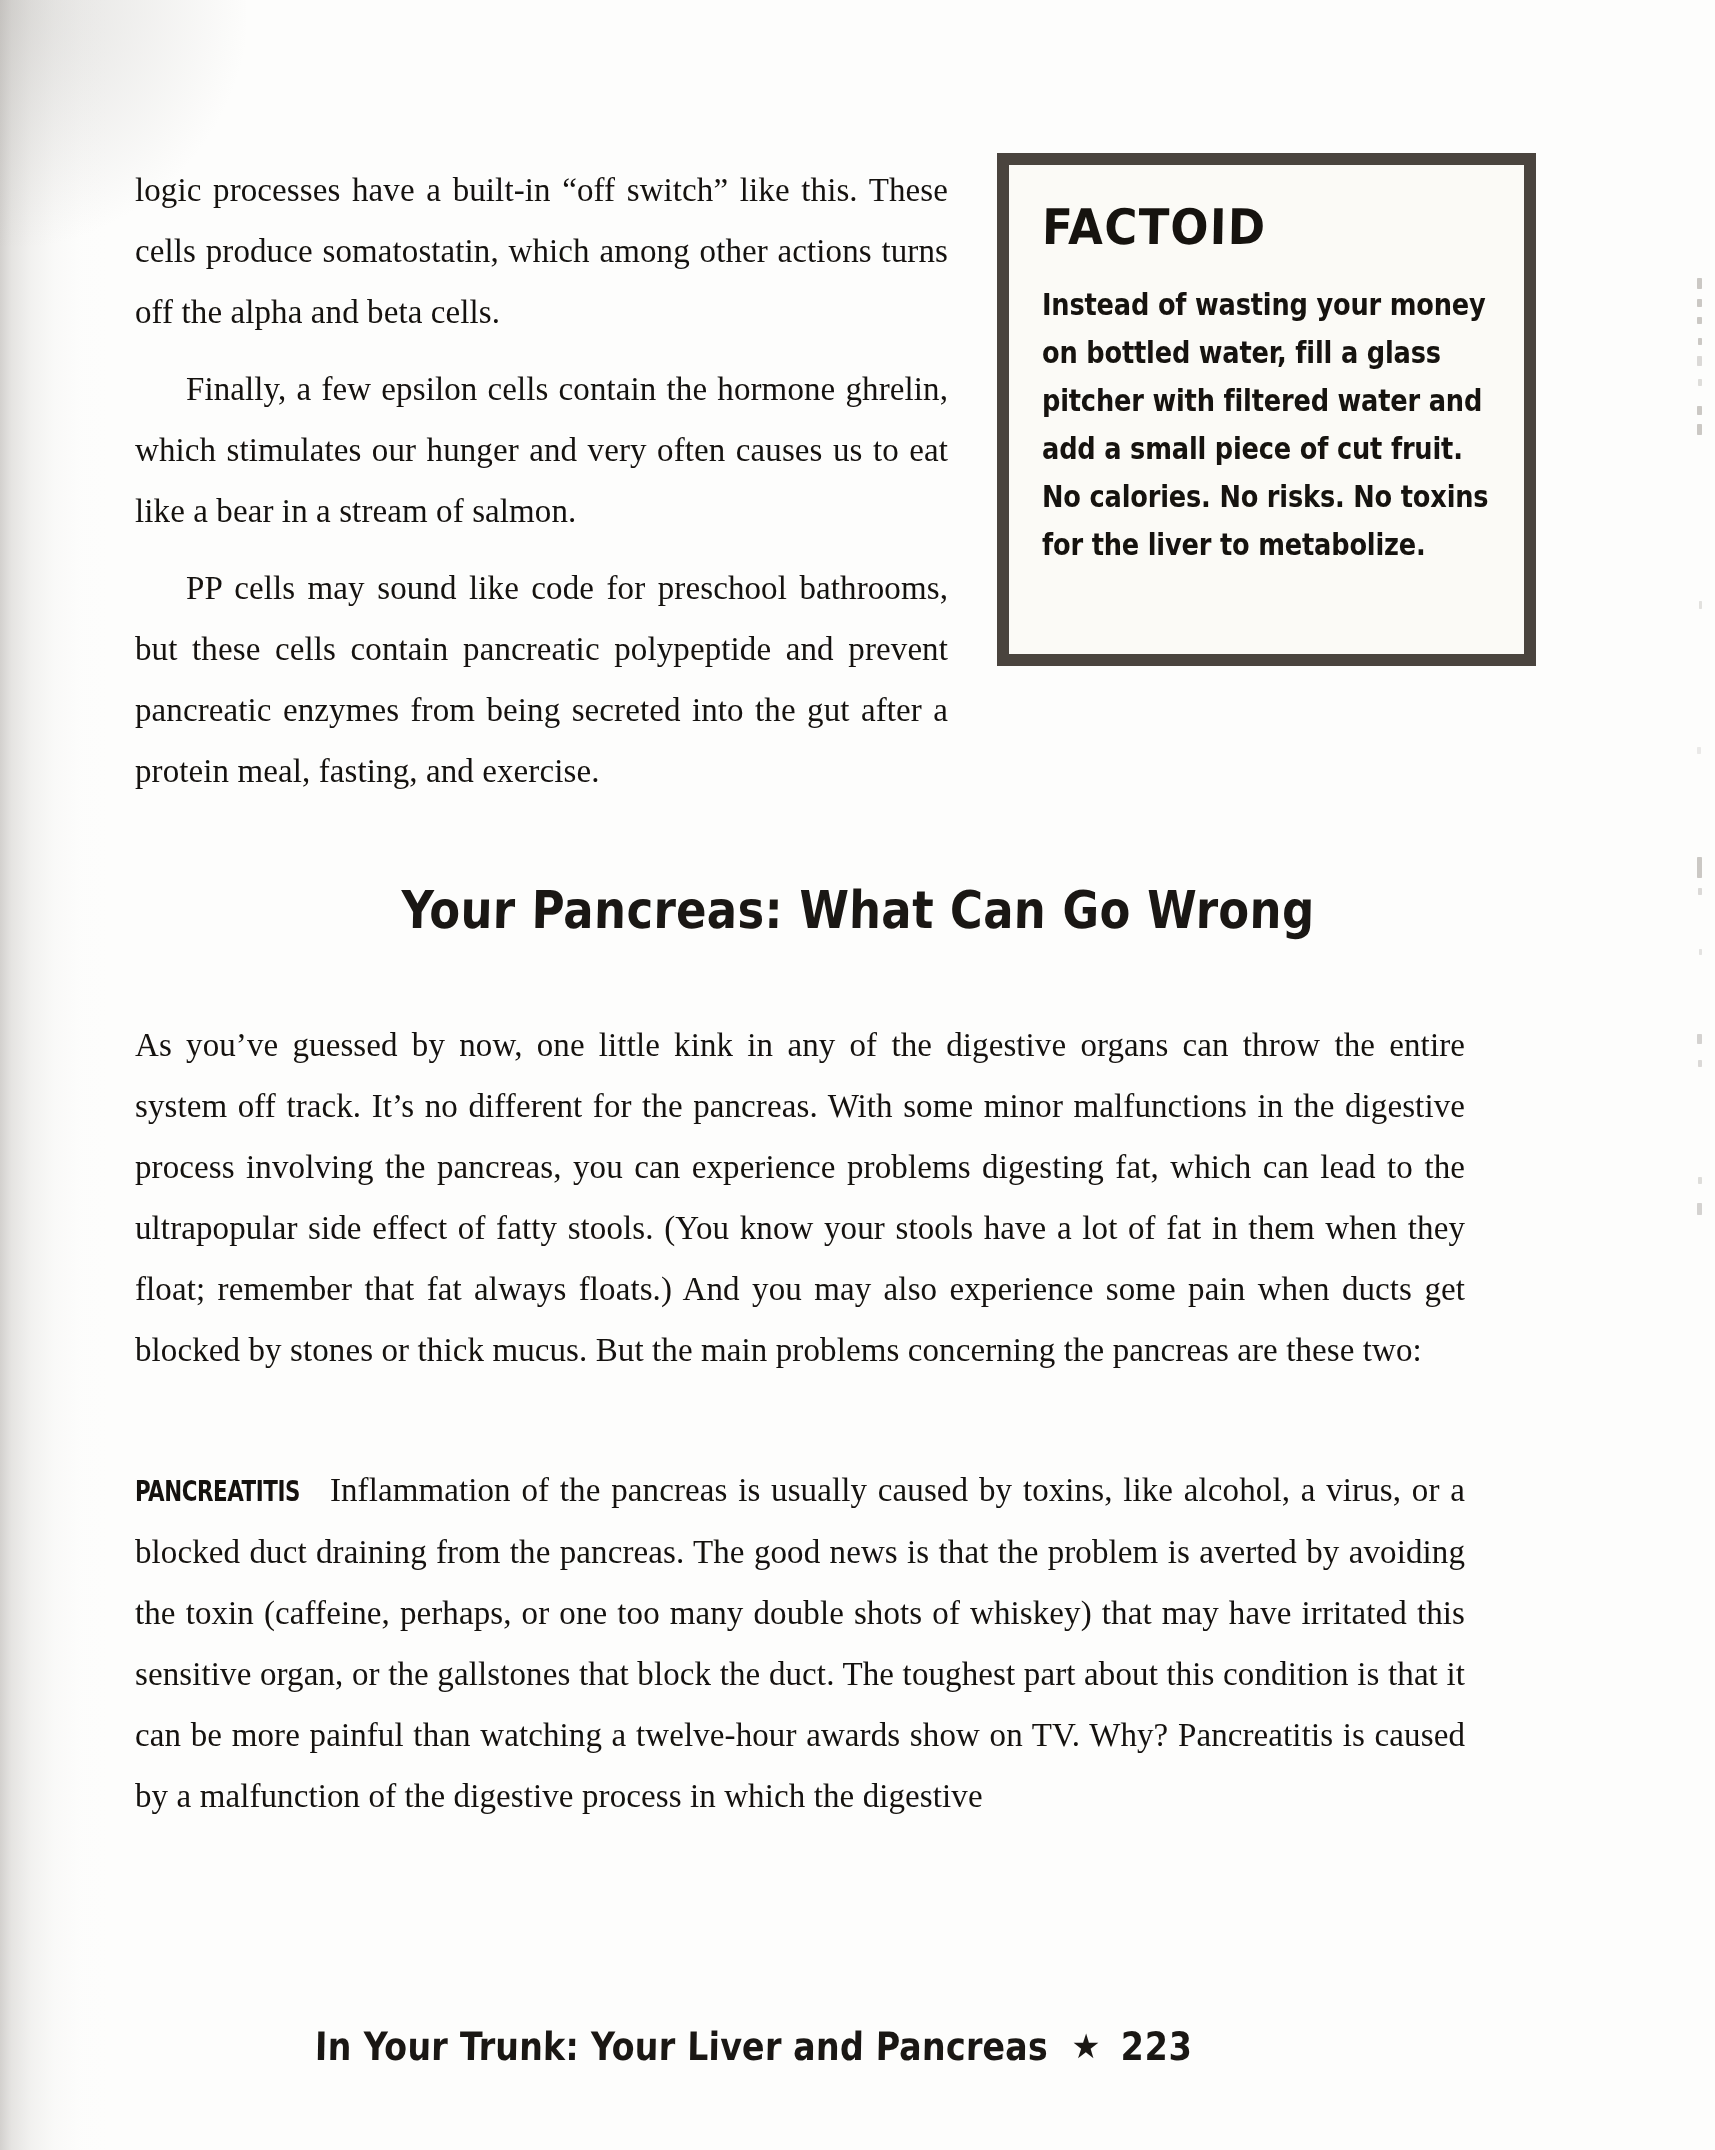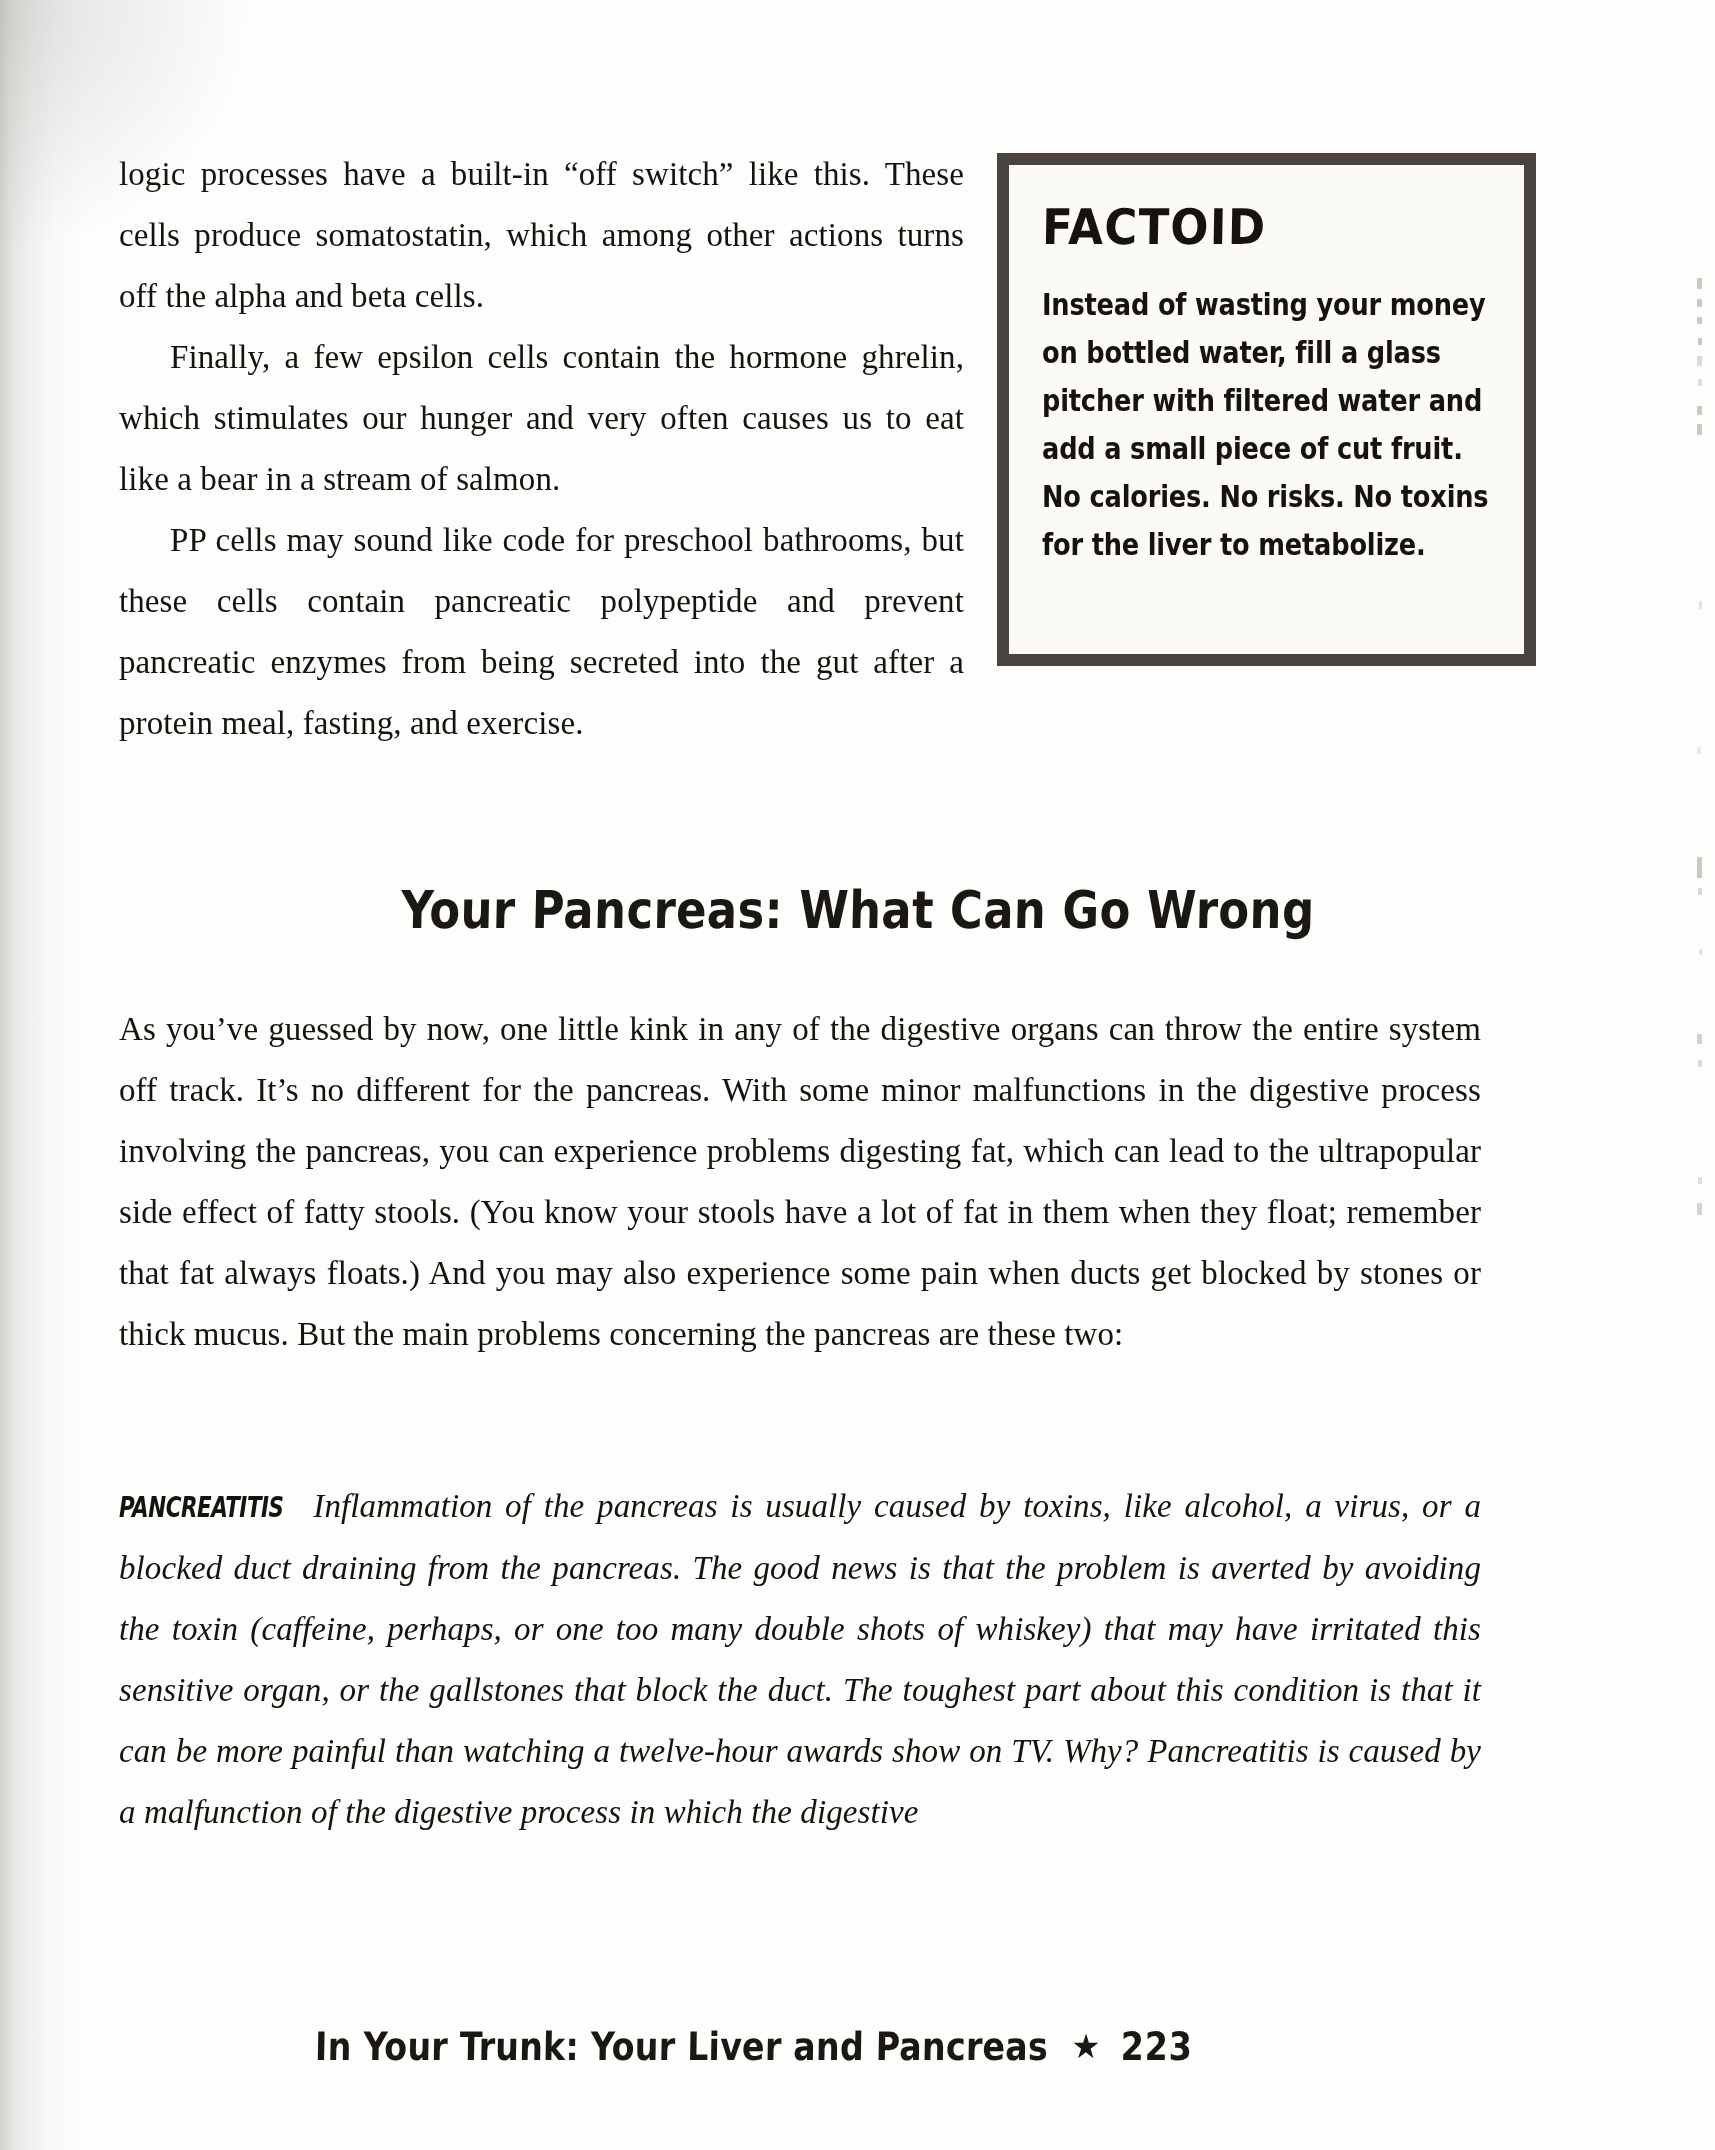--- a/index.html
+++ b/index.html
@@ -75,25 +75,25 @@
   .col-wide {
     position: absolute;
     left: 119px;
     width: 1362px;
     font-size: 33px;
     line-height: 61px;
     text-align: justify;
     text-justify: inter-word;
     letter-spacing: 0.1px;
   }
-  .col-narrow p, .col-wide p { margin: 0; }
+  .col-narrow p, .col-wide p { margin: 16px; }
   .col-narrow p + p, .col-wide p + p { text-indent: 51px; }
 
   #para-intro { top: 999px; }
-  #para-pancreatitis { top: 1476px; font-style: italic; }
+  #para-pancreatitis { top: 1444px; }
 
   .runin {
     font-family: "DejaVu Sans Condensed", "Liberation Sans Narrow", "Liberation Sans", sans-serif;
     font-weight: 700;
     font-size: 29px;
     letter-spacing: -0.5px;
     transform: scaleX(.82);
     transform-origin: left center;
     display: inline-block;
     vertical-align: baseline;

